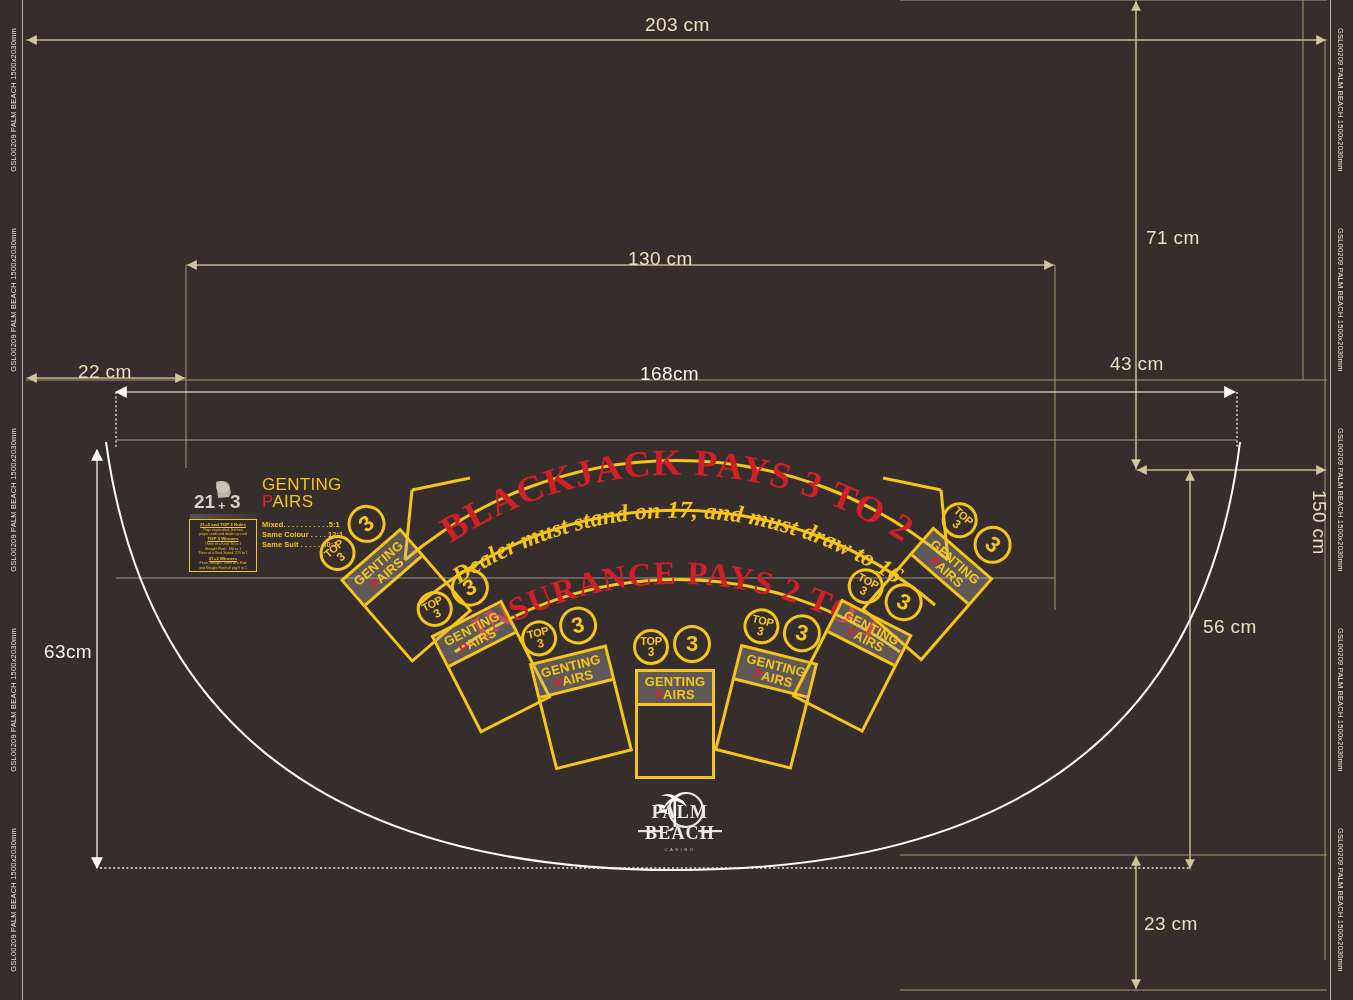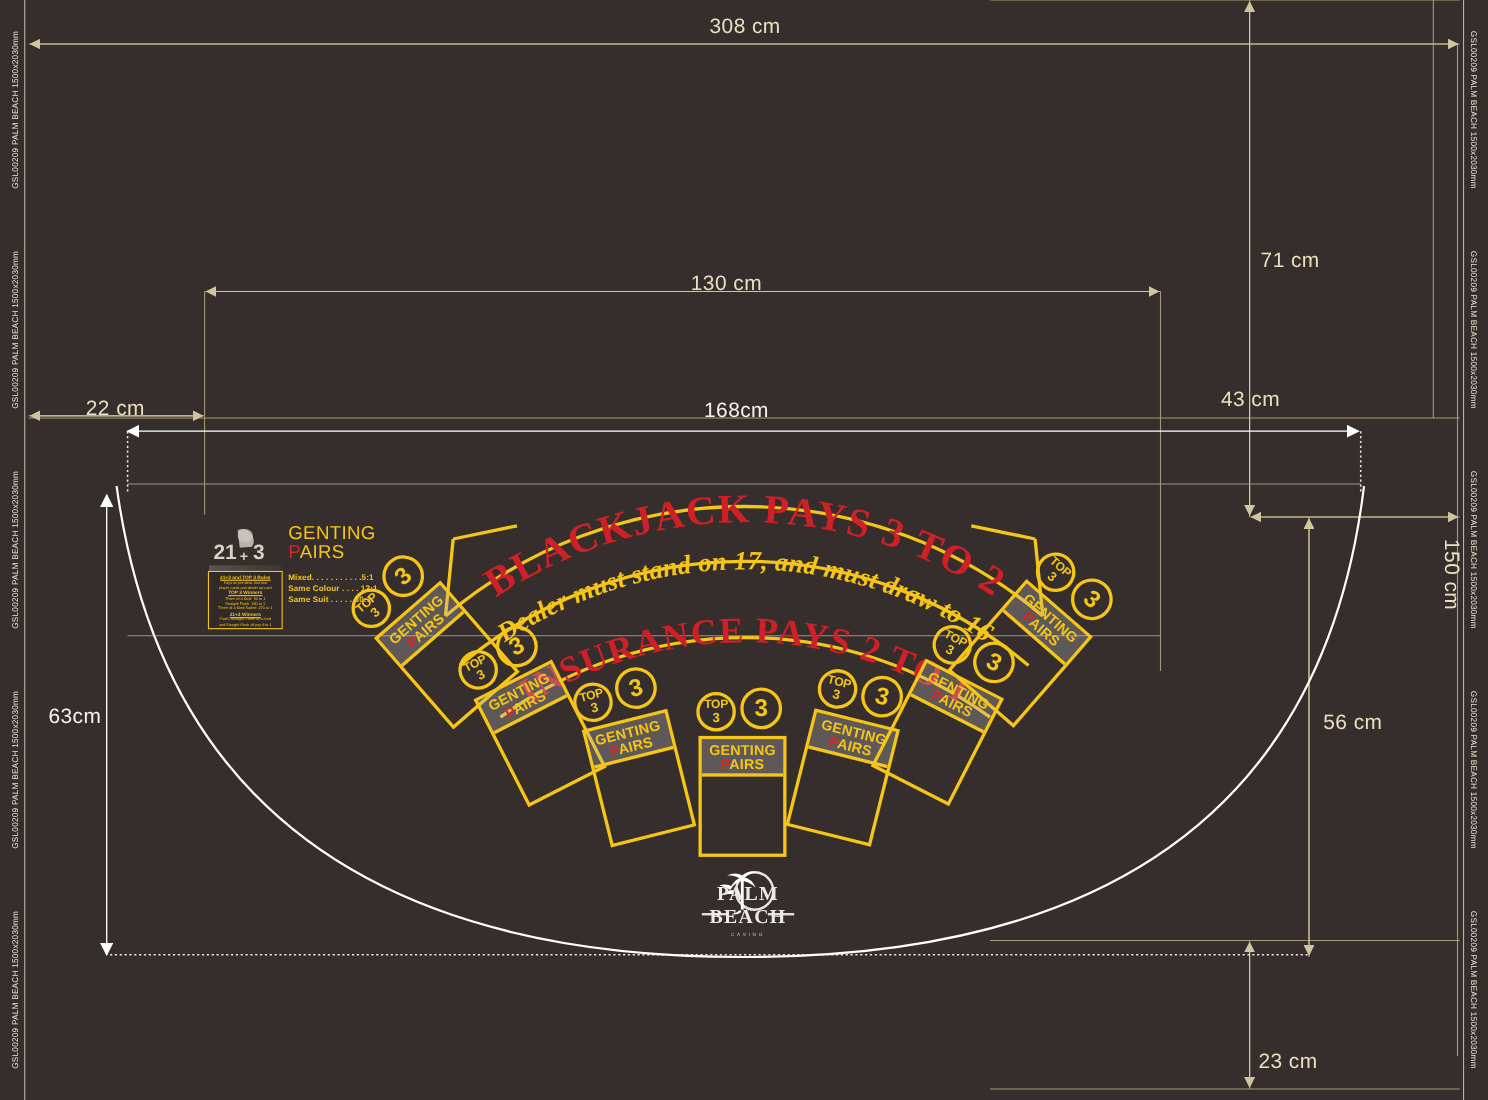--- a/index.html
+++ b/index.html
@@ -408,30 +408,30 @@
         <path d="M37 37 q-3 3 -8 4 q6 1 9 -2 z"></path>
       </g>
       <rect x="2" y="40" width="24" height="2.2" fill="#e3e0da"></rect>
       <rect x="62" y="40" width="24" height="2.2" fill="#e3e0da"></rect>
     </svg>
     <div class="pb-the">THE</div>
     <div class="pb-name">PALM BEACH</div>
     <div class="pb-sub">CASINO</div>
   </div>
 
-  <div class="dim" style="left:645px;top:14px;">308 cm</div>
+  <div class="dim" style="left:645px;top:14px;">203 cm</div>
   <div class="dim" style="left:628px;top:248px;">130 cm</div>
   <div class="dim white" style="left:640px;top:363px;">168cm</div>
   <div class="dim" style="left:78px;top:361px;">22 cm</div>
   <div class="dim" style="left:1110px;top:353px;">43 cm</div>
   <div class="dim" style="left:1146px;top:227px;">71 cm</div>
   <div class="dim vert" style="left:1330px;top:490px;">150 cm</div>
   <div class="dim white" style="left:44px;top:641px;">63cm</div>
-  <div class="dim" style="left:1203px;top:647px;">56 cm</div>
-  <div class="dim" style="left:1144px;top:913px;margin-top:42px;">23 cm</div>
+  <div class="dim" style="left:1203px;top:616px;">56 cm</div>
+  <div class="dim" style="left:1144px;top:913px;">23 cm</div>
 
   <div class="wm-strip wm-left">
     <div class="wm-rule"></div>
     <div class="wm-txt">GSL00209 PALM BEACH 1500x2030mm</div>
     <div class="wm-txt">GSL00209 PALM BEACH 1500x2030mm</div>
     <div class="wm-txt">GSL00209 PALM BEACH 1500x2030mm</div>
     <div class="wm-txt">GSL00209 PALM BEACH 1500x2030mm</div>
     <div class="wm-txt">GSL00209 PALM BEACH 1500x2030mm</div>
   </div>
   <div class="wm-strip wm-right">

